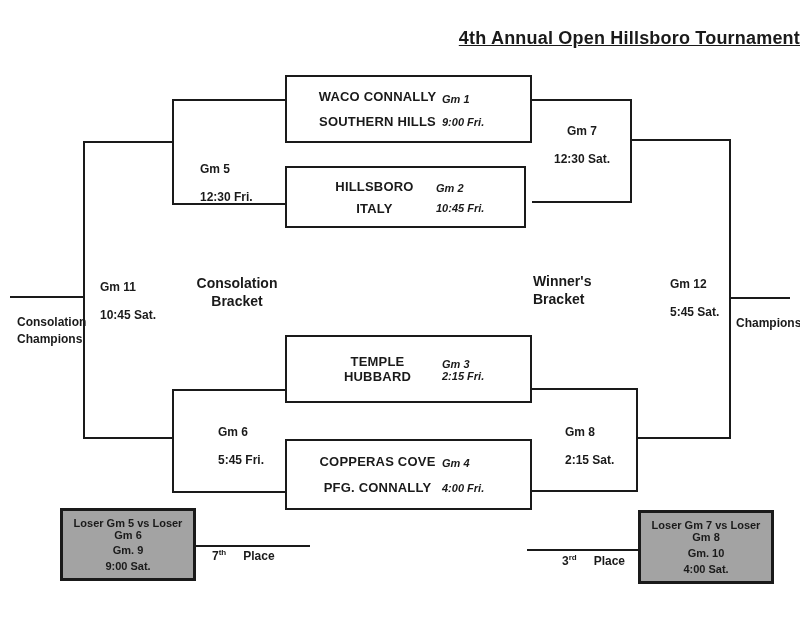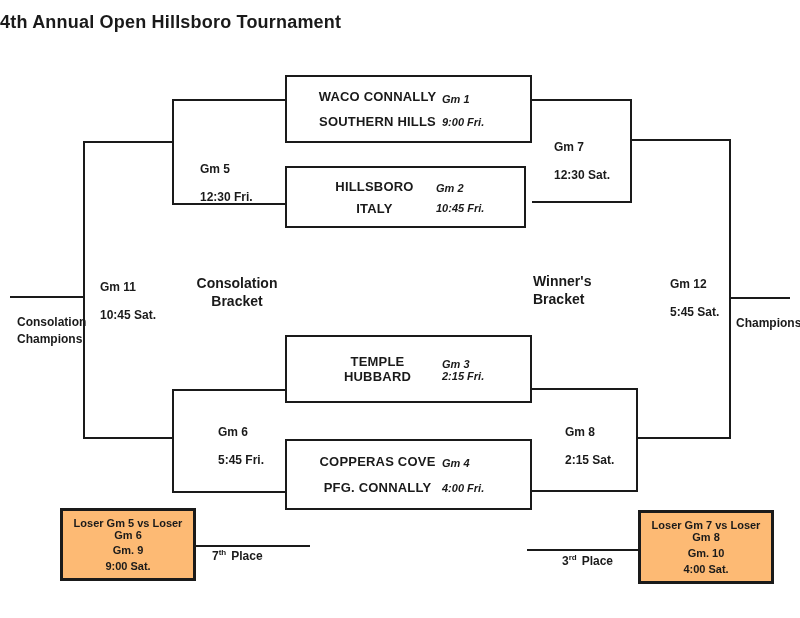--- a/index.html
+++ b/index.html
@@ -3,45 +3,45 @@
 <meta charset="utf-8">
 <style>
   * { margin:0; padding:0; box-sizing:border-box; }
   html,body { background:#ffffff; }
   body { font-family:"Liberation Sans", sans-serif; }
   .canvas {
     position:relative; width:800px; height:618px;
     background:#ffffff; color:#1a1a1a; font-weight:bold; overflow:hidden;
   }
   .title {
-    position:absolute; top:12px; left:0; width:100%;
-    text-align:left; font-size:18px; letter-spacing:0.2px;
+    position:absolute; top:28px; left:0; width:100%;
+    text-align:right; font-size:18px; letter-spacing:0.2px;text-decoration:underline;
   }
   .line { position:absolute; background:#1a1a1a; }
   .match-box {
     position:absolute; border:2px solid #1a1a1a; background:#ffffff; display:flex;
   }
   .teams {
     flex:1; display:flex; flex-direction:column; justify-content:space-around;
     align-items:center; padding:7px 0 7px 26px; text-align:center;
   }
   .team { font-size:13px; letter-spacing:0.2px; }
   .game-info {
     width:88px; display:flex; flex-direction:column; justify-content:space-around;
     padding:10px 4px 8px 0; font-size:11px; text-align:left;font-style:italic;
   }
   .conn-label { position:absolute; font-size:12px; }
   .conn-label .t { margin-top:14px; }
   .bracket-title { position:absolute; font-size:14px; line-height:18px; }
   .side-label { position:absolute; font-size:12px; line-height:17px; }
   .place-label { position:absolute; font-size:12px; }
   .place-label sup { font-size:8px; line-height:0; }
-  .place-word { margin-left:5px; }
+  .place-word { margin-left:17px; }
   .placement-box {
-    position:absolute; border:3px solid #1a1a1a; background:#fdba74;
+    position:absolute; border:3px solid #1a1a1a; background:#a3a3a3;
     display:flex; flex-direction:column; justify-content:space-around;
     align-items:center; text-align:center; font-size:11px; padding:4px 2px;
   }
 </style>
 </head>
 <body>
 
 <div class="canvas">
 
   <div class="title">4th Annual Open Hillsboro Tournament</div>
@@ -113,21 +113,21 @@
       <div>Gm 4</div>
       <div>4:00 Fri.</div>
     </div>
   </div>
 
   <div class="conn-label" style="left:200px;top:149px;margin-top:13px;">
     <div>Gm 5</div>
     <div class="t">12:30 Fri.</div>
   </div>
 
-  <div class="conn-label" style="left:554px;top:140px;">
+  <div class="conn-label" style="left:554px;top:124px;text-align:center;">
     <div>Gm 7</div>
     <div class="t">12:30 Sat.</div>
   </div>
 
   <div class="conn-label" style="left:218px;top:425px;">
     <div>Gm 6</div>
     <div class="t">5:45 Fri.</div>
   </div>
 
   <div class="conn-label" style="left:565px;top:425px;">

